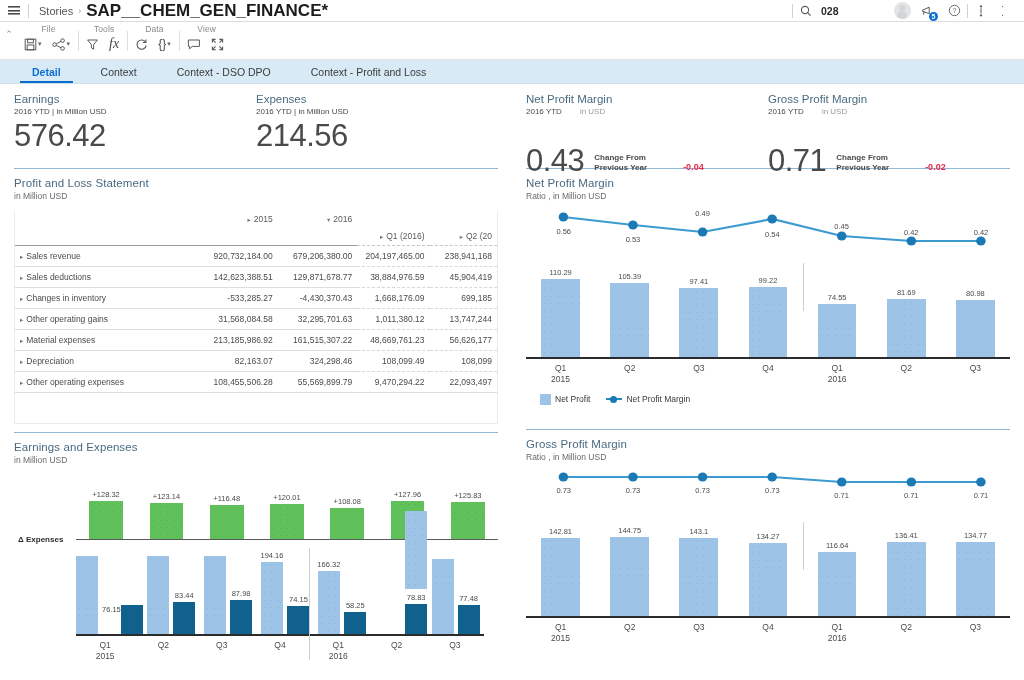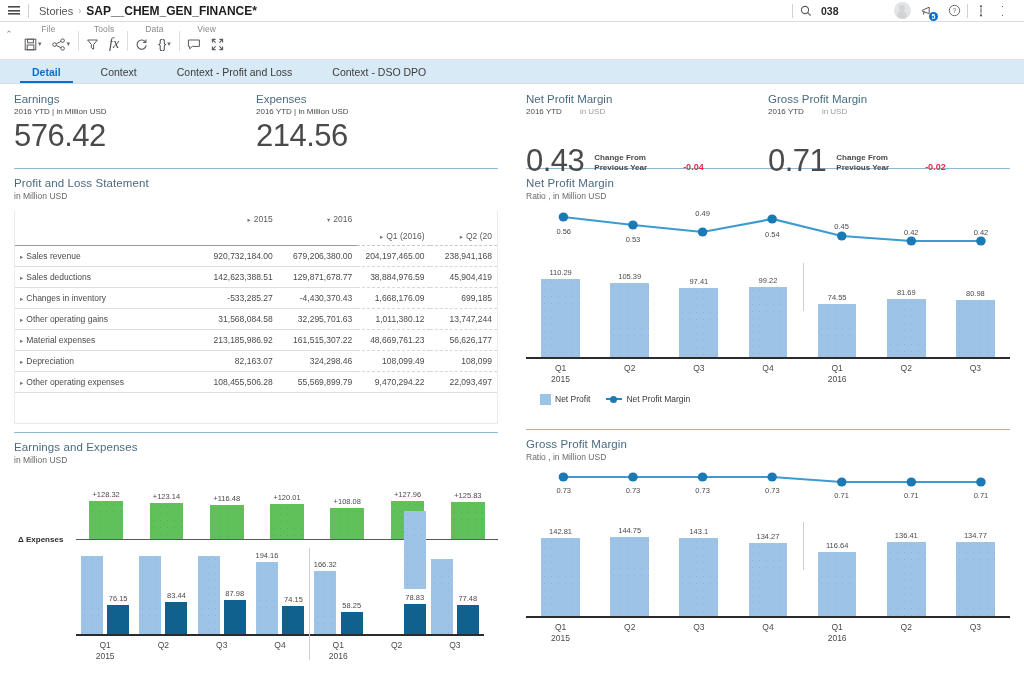--- a/index.html
+++ b/index.html
@@ -23,21 +23,21 @@
   .burger { width: 28px; display: flex; align-items: center; justify-content: center; cursor: pointer; }
   .burger span { display: block; width: 12px; height: 9px;
     background:
       linear-gradient(#4a4a4a,#4a4a4a) 0 0/12px 1.6px no-repeat,
       linear-gradient(#4a4a4a,#4a4a4a) 0 3.7px/12px 1.6px no-repeat,
       linear-gradient(#4a4a4a,#4a4a4a) 0 7.4px/12px 1.6px no-repeat; }
   .shell-sep { width: 1px; height: 14px; background: #d0d0d0; }
   .breadcrumb { display: flex; align-items: center; gap: 5px; padding-left: 10px; white-space: nowrap; }
   .bc-root { color: #555; font-size: 11px; }
   .bc-arrow { color: #9a9a9a; font-size: 9px; }
-  .bc-cur { color: #1c1c1c; font-weight: bold; font-size: 12px; }
+  .bc-cur { color: #1c1c1c; font-weight: bold; font-size: 17px; }
   .shell-spacer { flex: 1 1 auto; }
   .shell-right { display: flex; align-items: center; gap: 0; padding-right: 4px; height: 100%; }
   .sb-icon { width: 26px; height: 22px; display: flex; align-items: center; justify-content: center;
              cursor: pointer; color: #5a5a5a; }
   .sb-icon svg { display:block; }
   .search-val { font-size: 10.5px; font-weight: bold; color: #2b2b2b; padding: 0 6px 0 2px; min-width: 70px; }
   .avatar { width: 17px; height: 17px; border-radius: 50%; background: #e3e4e6; position: relative; overflow:hidden; }
   .avatar::after { content:""; position:absolute; left:50%; top:3px; transform:translateX(-50%);
     width:6px; height:6px; border-radius:50%; background:#d2d4d6; box-shadow: 0 8px 0 -0.5px #d2d4d6, 0 8px 0 2px #d2d4d6; }
   .notif-wrap { position: relative; }
@@ -157,21 +157,21 @@
     </div>
     <div class="shell-spacer"></div>
     <div class="shell-right">
       <div class="shell-sep"></div>
       <div class="sb-icon">
         <svg width="12" height="12" viewBox="0 0 12 12">
             <circle cx="5" cy="5" r="3.6" fill="none" stroke="#5a5a5a" stroke-width="1.1"></circle>
             <line x1="7.7" y1="7.7" x2="10.6" y2="10.6" stroke="#5a5a5a" stroke-width="1.1"></line>
           </svg>
       </div>
-      <div class="search-val">038</div>
+      <div class="search-val">028</div>
       <div class="sb-icon">
           <div class="avatar"></div>
         </div>
       <div class="sb-icon notif-wrap">
         <svg width="14" height="12" viewBox="0 0 14 12">
           <path d="M1.5 5.2 L8.2 2.2 L8.2 8.6 L1.5 6.4 Z" fill="none" stroke="#5a5a5a" stroke-width="1"></path>
           <line x1="3.2" y1="6.2" x2="2.4" y2="9.6" stroke="#5a5a5a" stroke-width="1"></line>
         </svg>
         <span class="notif-badge">5</span>
       </div>
@@ -274,22 +274,22 @@
             <line x1="1.8" y1="11.2" x2="4.6" y2="8.4" stroke="#5a5a5a" stroke-width="1.1"></line>
           </svg>
         </div>
       </div>
     </div>
   </div>
 
   <div class="tabbar">
     <div class="tab active">Detail</div>
     <div class="tab">Context</div>
+    <div class="tab">Context - DSO DPO</div>
     <div class="tab">Context - Profit and Loss</div>
-    <div class="tab">Context - DSO DPO</div>
   </div>
 
   <div class="canvas">
 
     <div class="col left">
 
       <div class="widget" style="height:84px;">
         <div class="kpi-band">
           <div class="kpi">
             <div class="kpi-head">Earnings</div>
@@ -440,21 +440,21 @@
         </div>
         <div class="axis-line grey" style="margin-left:62px;"></div>
 
         <div style="position:relative; margin-top:12px; padding-left:62px; padding-right:14px;">
           <div class="bars" style="height:82px;">
             <div class="barcell" style="flex-direction:row; align-items:flex-end; justify-content:center; gap:4px;">
               <div style="display:flex;flex-direction:column;align-items:center;">
                   <div class="bar-lbl"></div>
                   <div class="bar" style="width:22px;height:78px;"></div>
                 </div>
-              <div style="display:flex;flex-direction:column;align-items:center;">
+              <div style="display:flex;flex-direction:row;align-items:flex-start;">
                   <div class="bar-lbl">76.15</div>
                   <div class="bar dark" style="width:22px;height:29px;"></div>
                 </div>
             </div>
             <div class="barcell" style="flex-direction:row; align-items:flex-end; justify-content:center; gap:4px;">
               <div style="display:flex;flex-direction:column;align-items:center;">
                   <div class="bar-lbl"></div>
                   <div class="bar" style="width:22px;height:78px;"></div>
                 </div>
               <div style="display:flex;flex-direction:column;align-items:center;">

